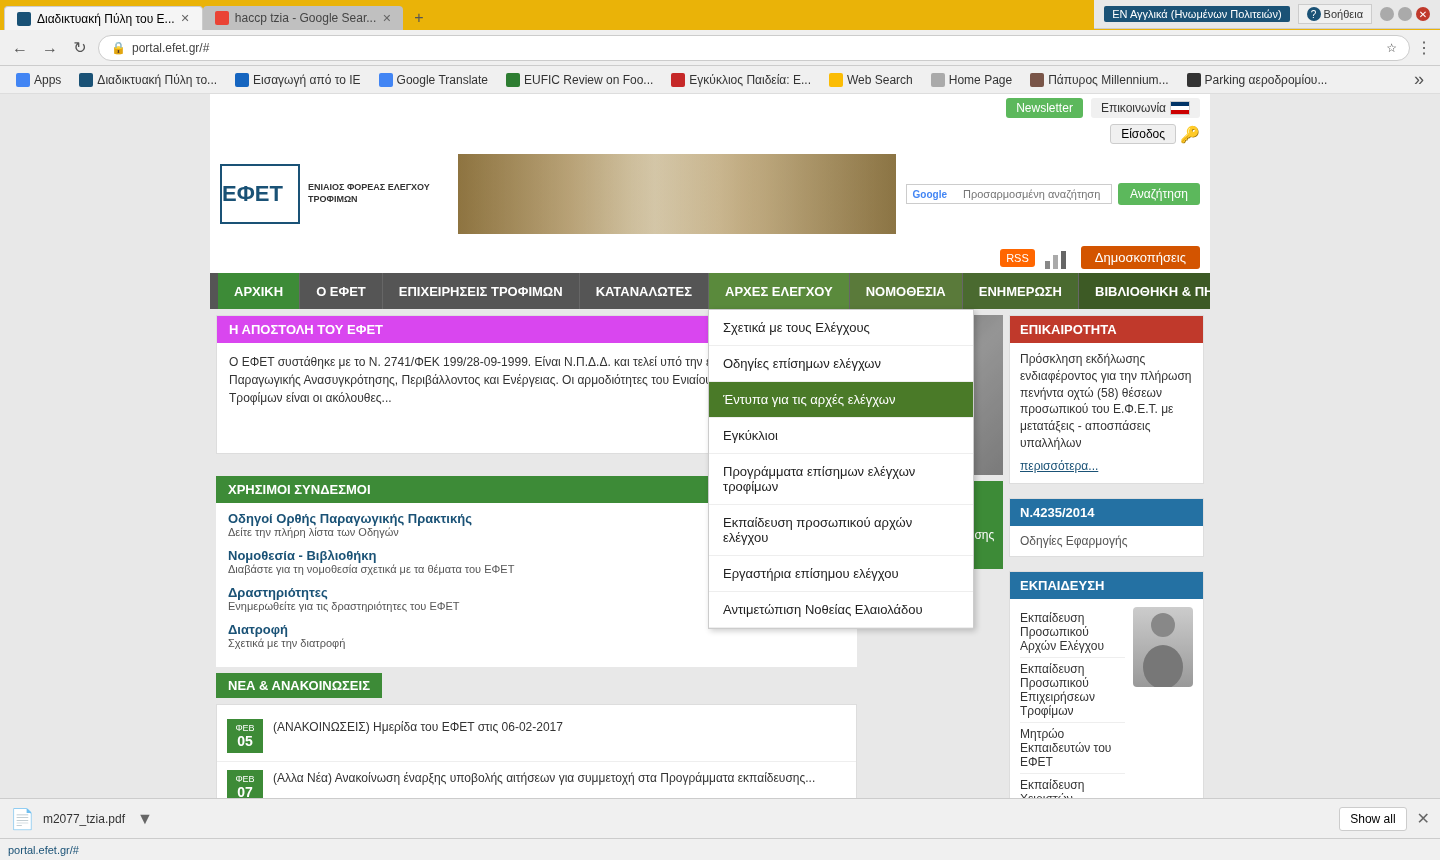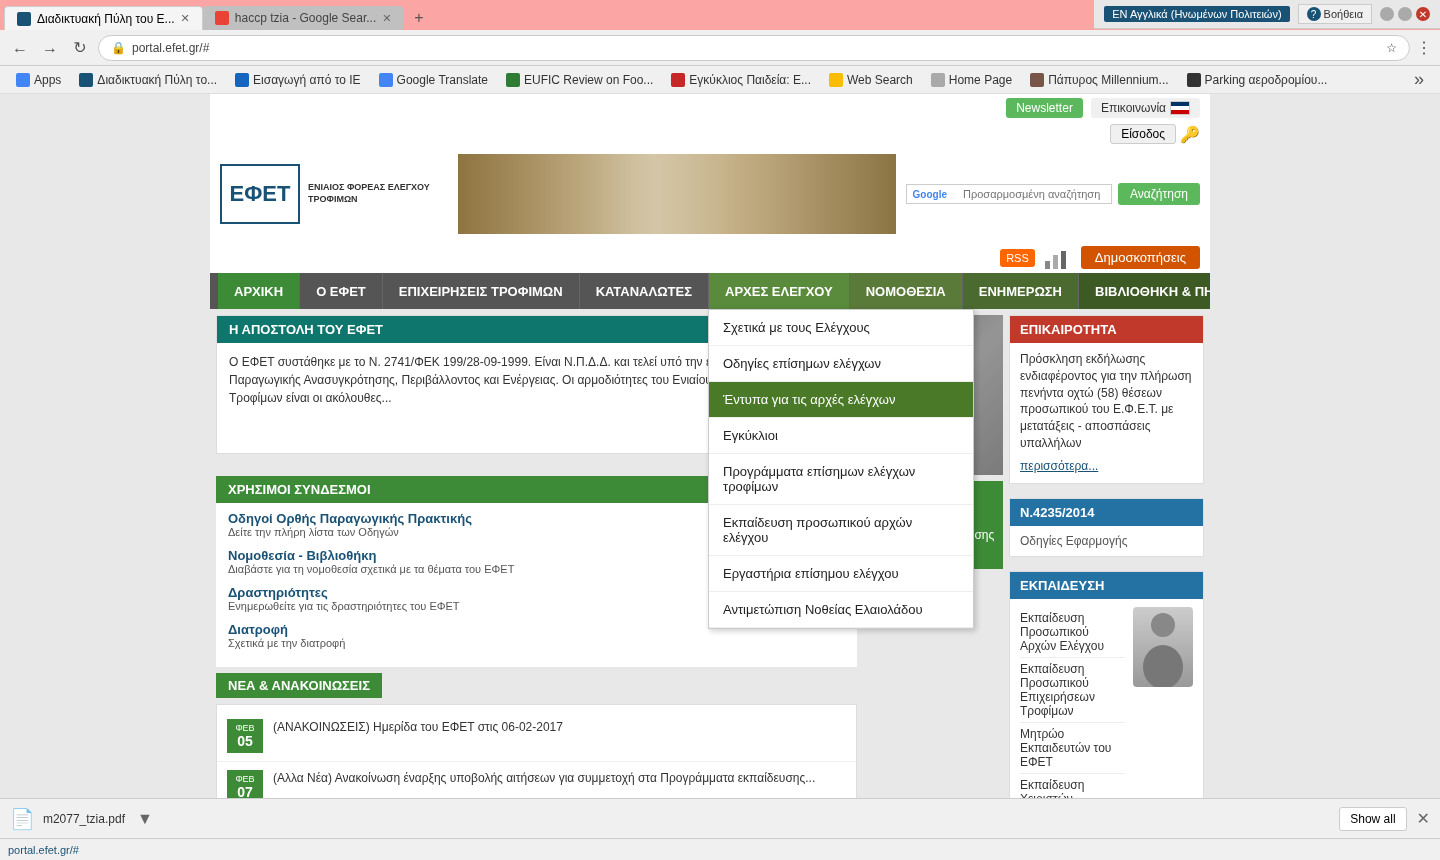--- a/index.html
+++ b/index.html
@@ -1,21 +1,21 @@
 <!DOCTYPE html>
 <html><head>
   <meta charset="utf-8">
   <style>
     * { margin: 0; padding: 0; box-sizing: border-box; }
     body { font-family: Arial, sans-serif; font-size: 13px; background: #f0f0f0; width: 1440px; height: 860px; overflow: hidden; }
     .browser-tabs {
       display: flex;
       align-items: flex-end;
       height: 30px;
-      background: #fca5a5;
+      background: #eab308;
       padding: 0 4px;
     }
     .browser-tab {
       display: flex;
       align-items: center;
       height: 24px;
       padding: 0 12px;
       font-size: 12px;
       border-radius: 4px 4px 0 0;
       gap: 6px;
@@ -197,21 +197,20 @@
       gap: 8px;
       flex: 0 0 auto;
     }
     .logo-box {
       width: 80px;
       height: 60px;
       background: white;
       border: 2px solid #1a5276;
       display: flex;
       align-items: center;
-      justify-content: center;
       font-size: 28px;
       font-weight: bold;
       color: #1a5276;
       font-family: serif;
     }
     .header-banner {
       flex: 1;
       height: 80px;
       background: linear-gradient(90deg, #888 0%, #aaa 30%, #ccc 60%, #999 100%);
       position: relative;
@@ -302,21 +301,21 @@
       color: white;
     }
 
     
     .apostoli-box {
       background: white;
       border: 1px solid #ddd;
       margin-bottom: 8px;
     }
     .apostoli-header {
-      background: #0f766e;
+      background: #d946ef;
       color: white;
       padding: 6px 12px;
       font-size: 13px;
       font-weight: bold;
     }
     .apostoli-body {
       padding: 10px 12px;
       font-size: 12px;
       color: #333;
       line-height: 1.5;

